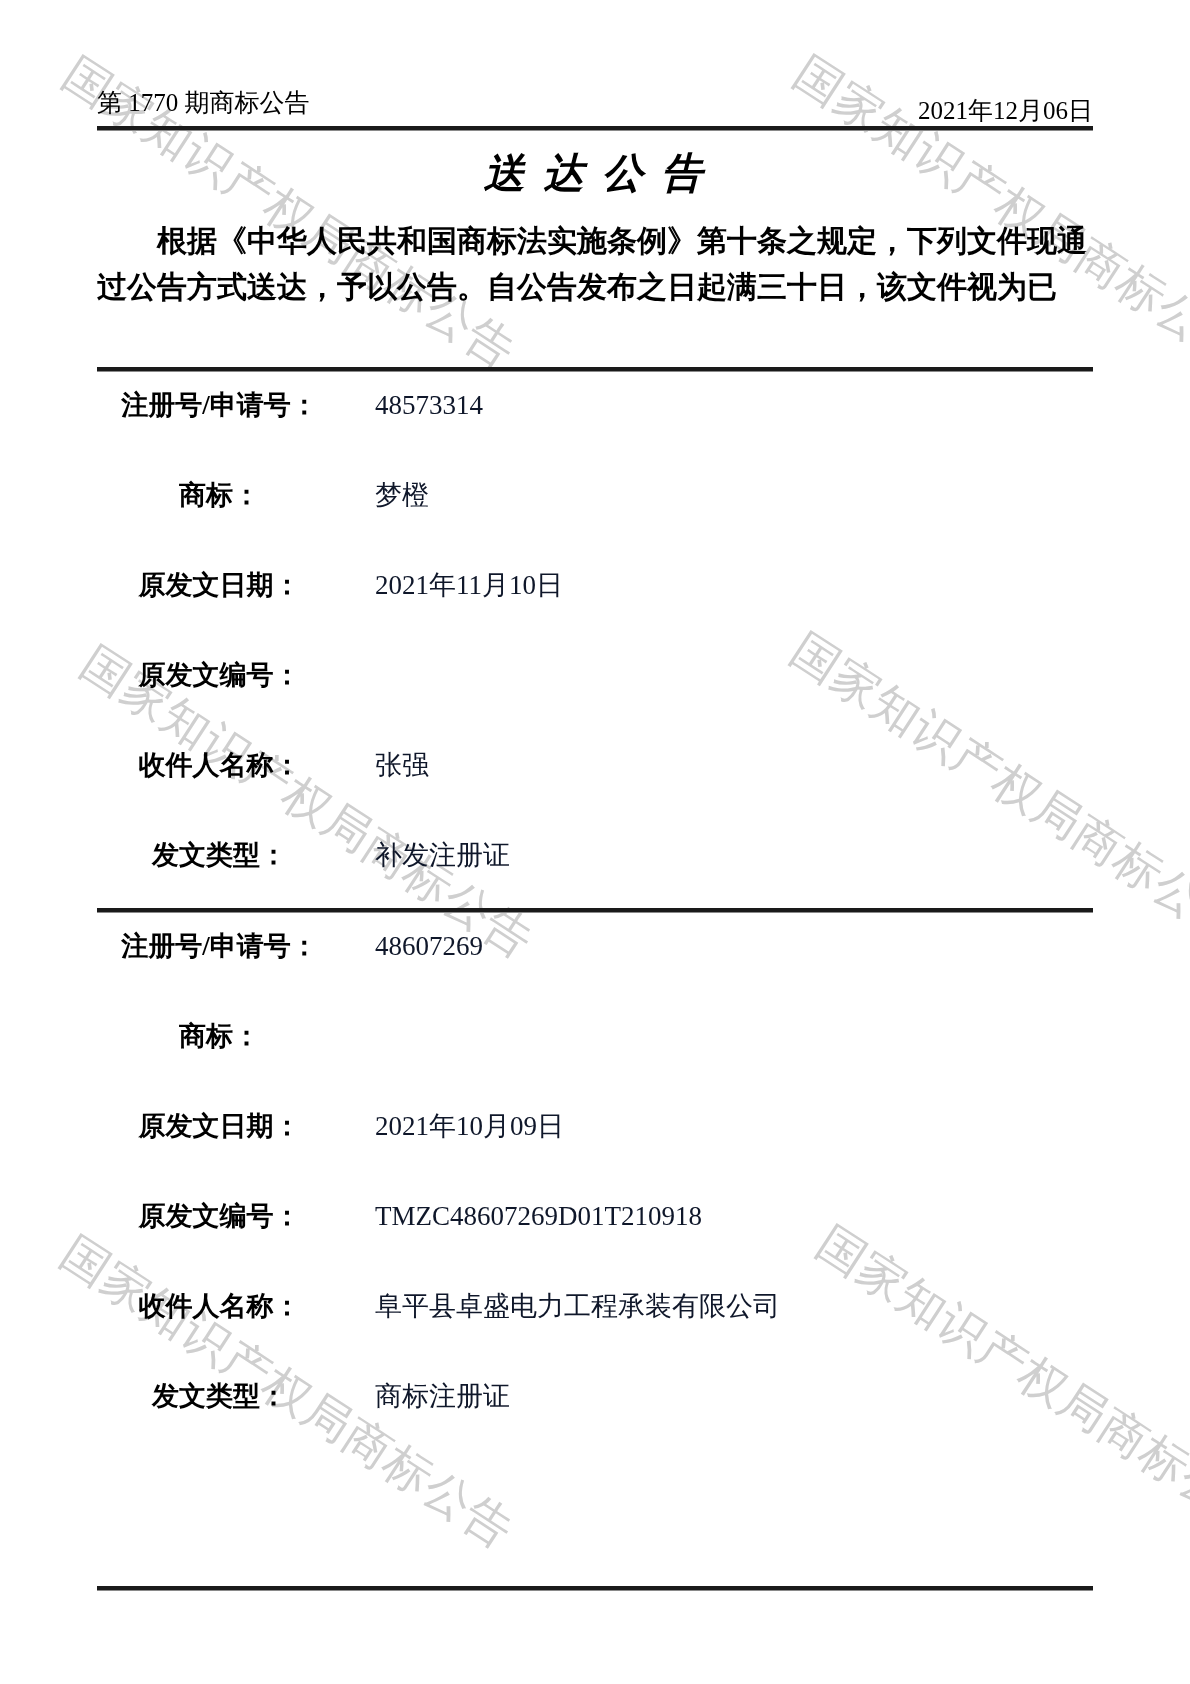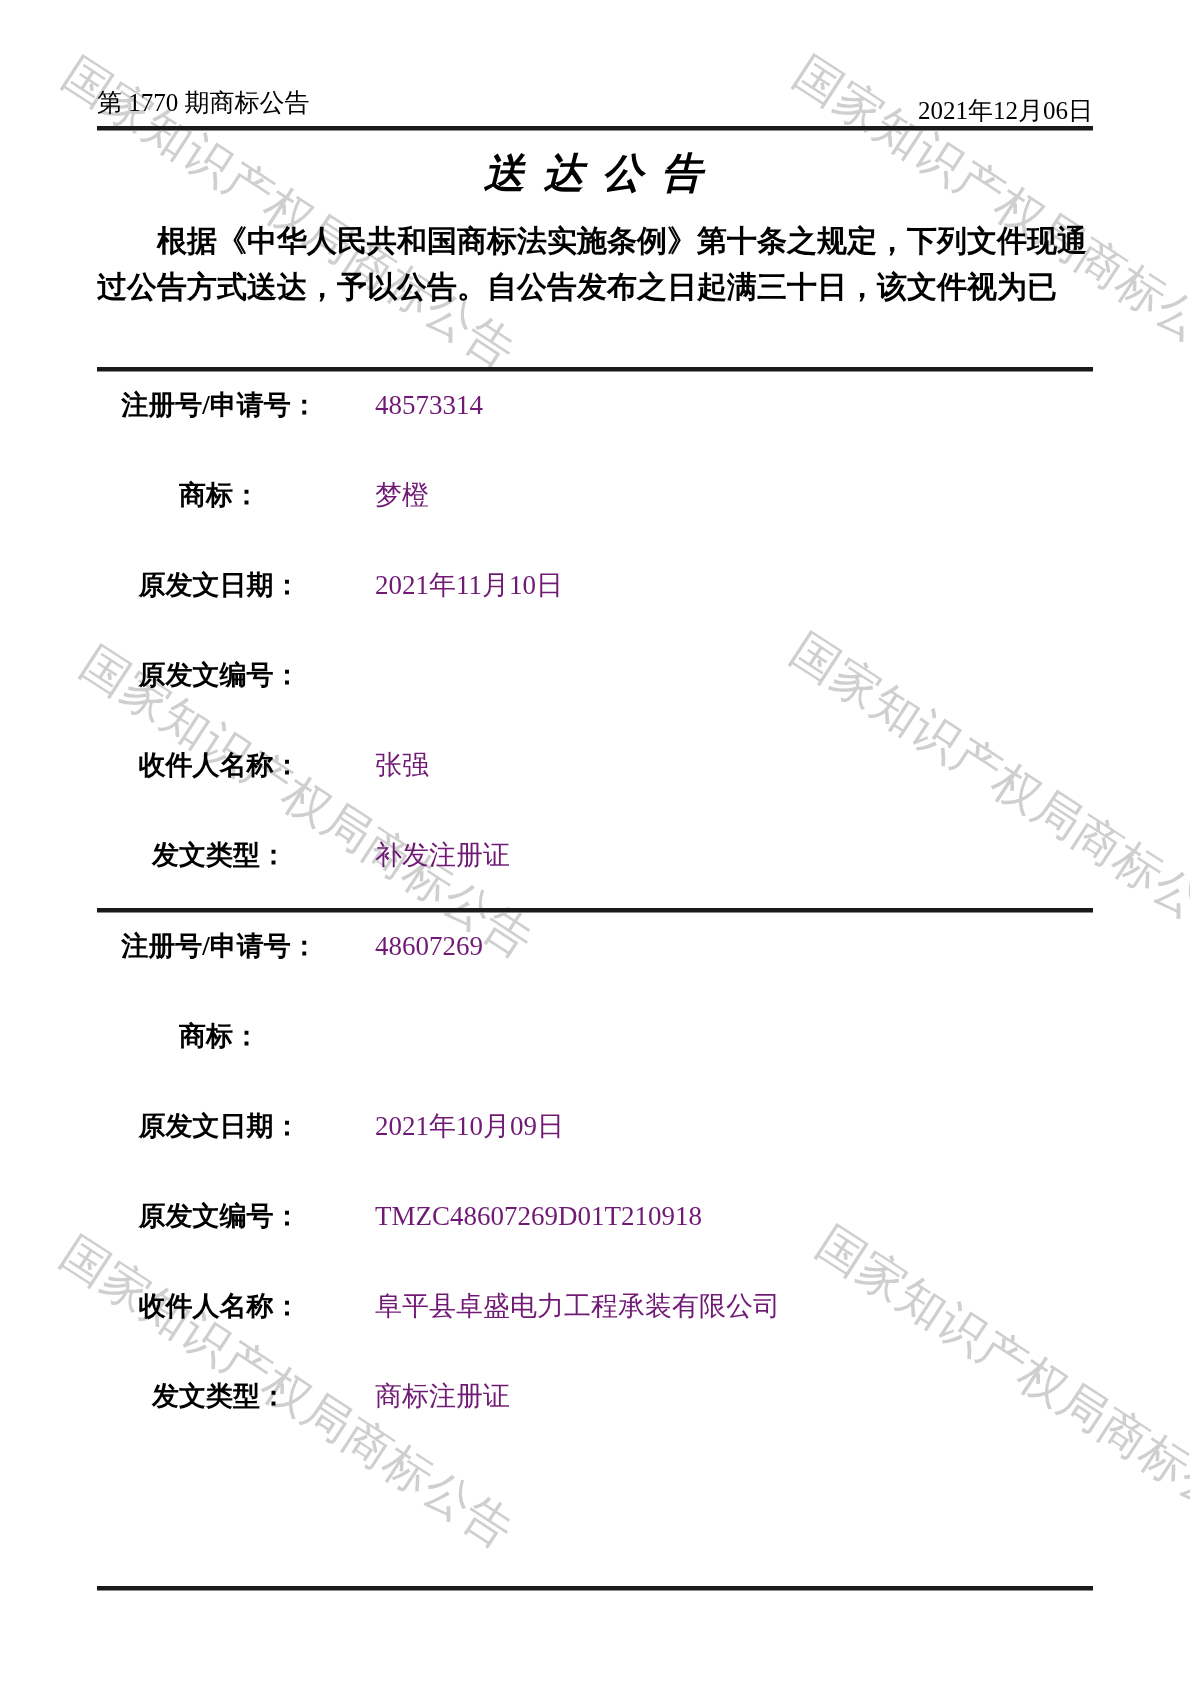--- a/index.html
+++ b/index.html
@@ -65,21 +65,21 @@
     width:245px;
     text-align:center;
     font-weight:bold;
     font-size:27px;
     color:#000;
     white-space:nowrap;
   }
   .fvalue{
     margin-left:33px;
     font-size:27px;
-    color:#701a75;
+    color:#0f172a;
     white-space:nowrap;
   }
 </style>
 </head>
 <body>
 
 <div class="wm-layer">
   <span class="wm" style="left:85px;top:43px;">国家知识产权局商标公告</span>
   <span class="wm" style="left:816px;top:42px;">国家知识产权局商标公告</span>
   <span class="wm" style="left:103px;top:632px;">国家知识产权局商标公告</span>

